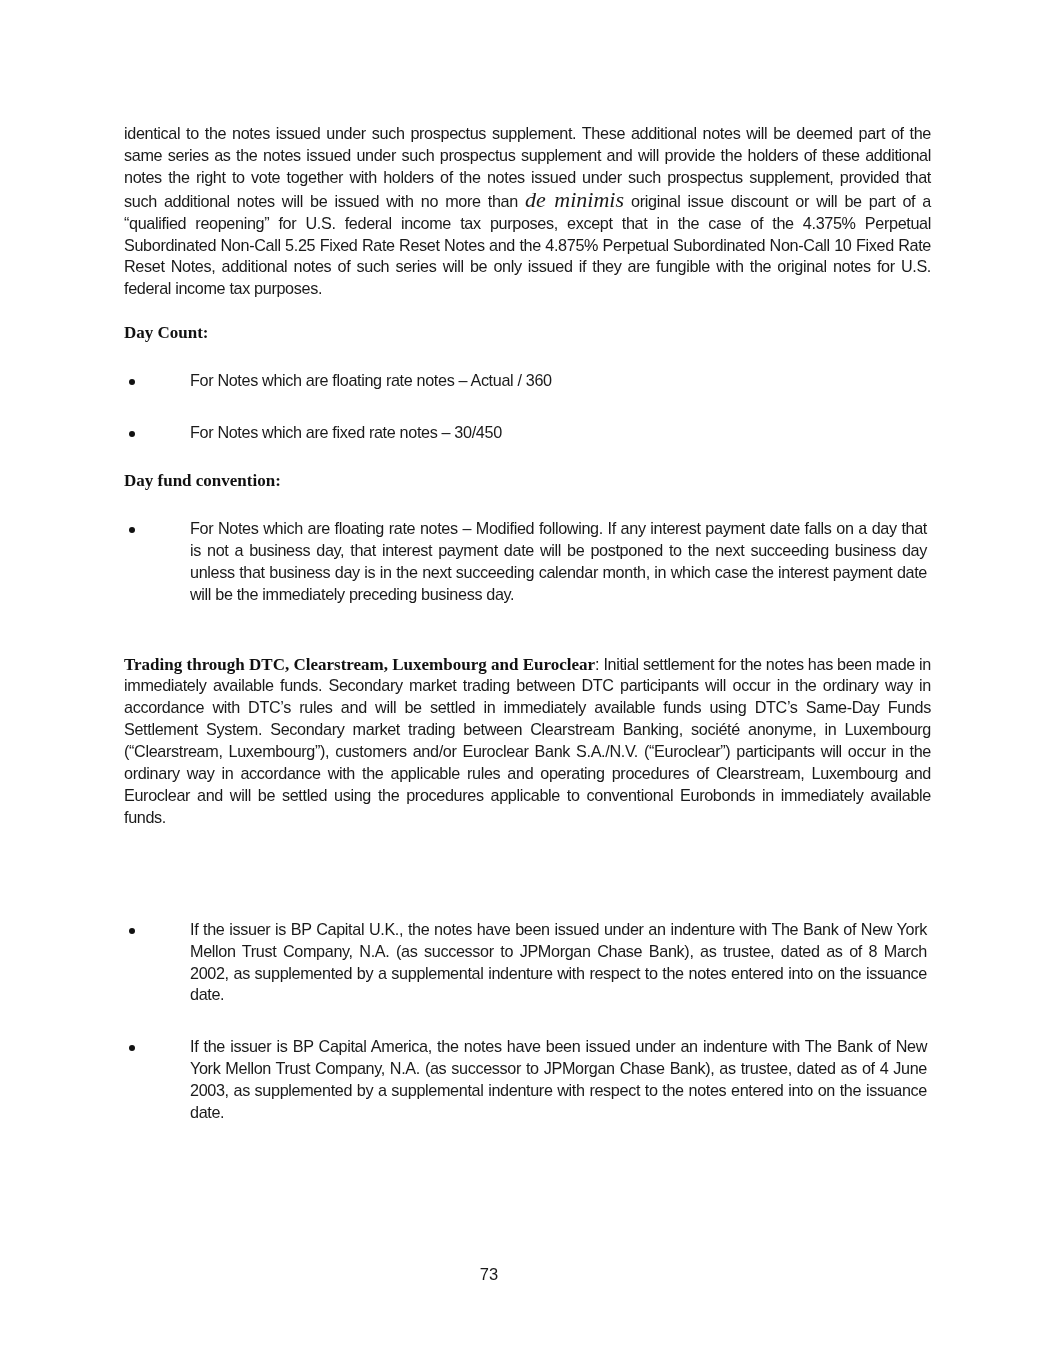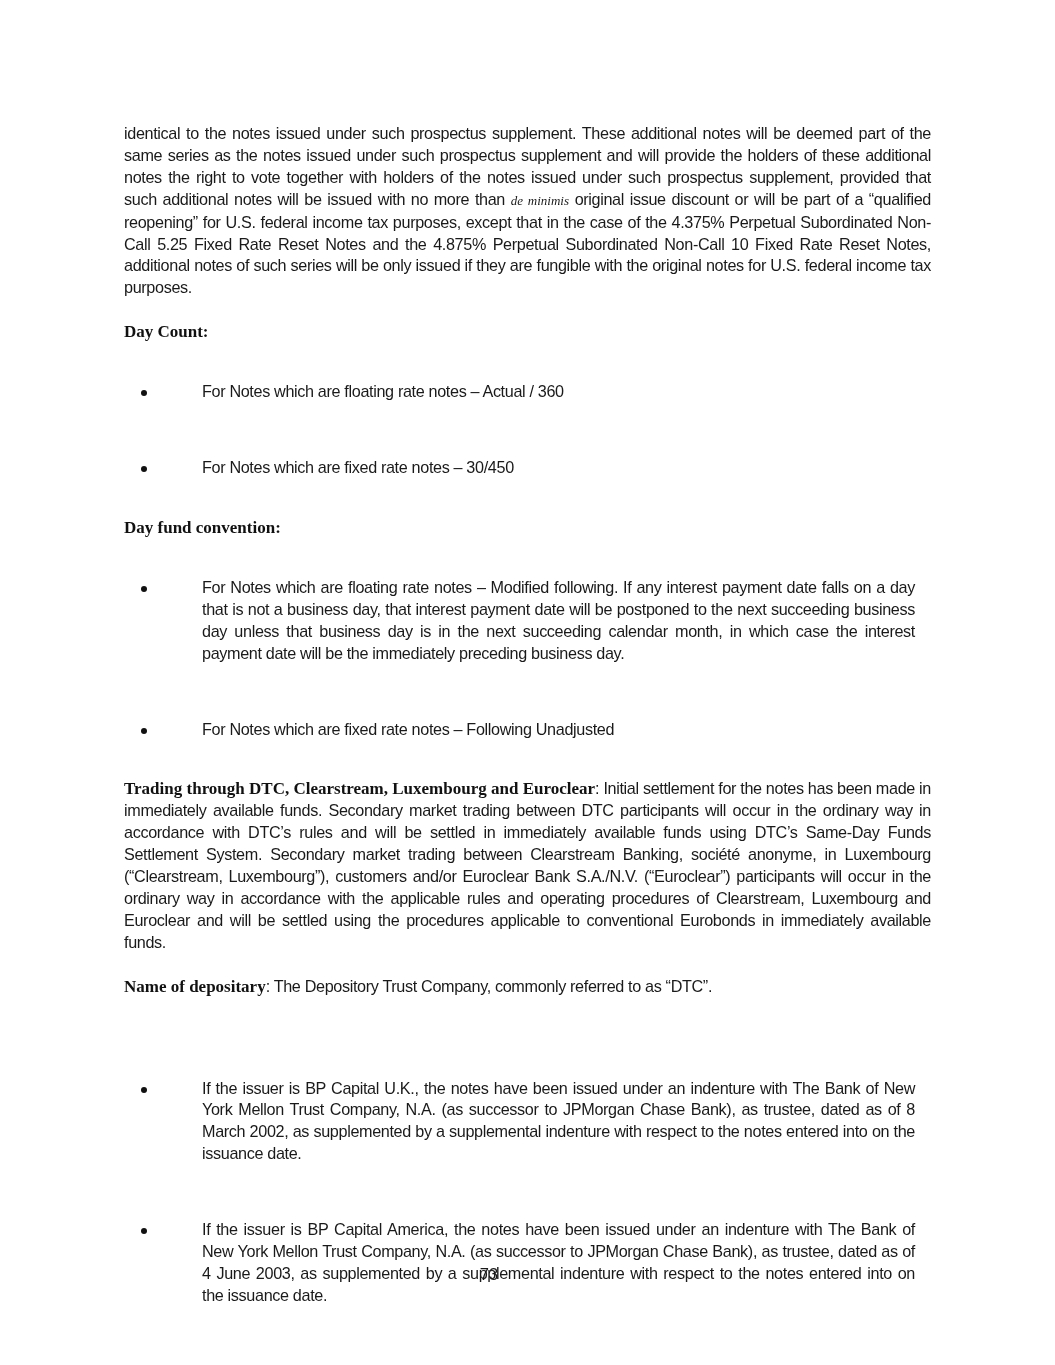--- a/index.html
+++ b/index.html
@@ -9,23 +9,23 @@
     font-family: "Liberation Sans", sans-serif;
     font-size: 16.2px; line-height: 21.9px; color: #1a1a1a;
     letter-spacing: -0.35px;
   }
   .p { margin: 0; text-align: justify; }
   .p.last-line-left { text-align-last: left; }
   .heading {
     font-family: "Liberation Serif", serif; font-weight: bold;
     font-size: 17px; letter-spacing: 0; color: #111;
   }
-  .it { font-family: "Liberation Serif", serif; font-style: italic; font-size: 13px; letter-spacing: 0; }
+  .it { font-family: "Liberation Serif", serif; font-style: italic; font-size: 22px; letter-spacing: 0; }
   .bullet {
-    position: relative; padding-left: 62px; margin: 16px; text-align: justify;
+    position: relative; padding-left: 62px; margin: 4px; text-align: justify;
   }
   .bullet .dot {
     position: absolute; left: 0; top: 0; width: 20px;
   }
   .bullet .dot::before {
     content: ""; position: absolute; left: 1px; top: 9px;
     width: 6px; height: 6px; border-radius: 50%; background: #111;
   }
   .gap-s { height: 21px; }
   .gap-m { height: 22px; }
@@ -49,27 +49,25 @@
   <p class="bullet"><span class="dot"></span><span>For Notes which are floating rate notes – Actual / 360</span></p>
   <div class="gap-m"></div>
   <p class="bullet"><span class="dot"></span><span>For Notes which are fixed rate notes – 30/450</span></p>
 
   <div class="gap-m"></div>
   <p class="p heading">Day fund convention:</p>
   <div class="gap-m"></div>
 
   <p class="bullet last-line-left" style="text-align-last:left"><span class="dot"></span><span>For Notes which are floating rate notes – Modified following. If any interest payment date falls on a day that is not a business day, that interest payment date will be postponed to the next succeeding business day unless that business day is in the next succeeding calendar month, in which case the interest payment date will be the immediately preceding business day.</span></p>
   <div class="gap-m"></div>
-  <p class="bullet"><span class="dot"></span><span>For Notes which are fixed rate notes – Following Unadjusted</span></p>
 
   <div class="gap-m"></div>
   <p class="p last-line-left"><span class="heading">Trading through DTC, Clearstream, Luxembourg and Euroclear</span><span>: Initial settlement for the notes has been made in immediately available funds. Secondary market trading between DTC participants will occur in the ordinary way in accordance with DTC’s rules and will be settled in immediately available funds using DTC’s Same-Day Funds Settlement System. Secondary market trading between Clearstream Banking, société anonyme, in Luxembourg (“Clearstream, Luxembourg”), customers and/or Euroclear Bank S.A./N.V. (“Euroclear”) participants will occur in the ordinary way in accordance with the applicable rules and operating procedures of Clearstream, Luxembourg and Euroclear and will be settled using the procedures applicable to conventional Eurobonds in immediately available funds.</span></p>
 
   <div class="gap-m"></div>
-  <p class="p" style="text-align:left"><span class="heading">Name of depositary</span><span>: The Depository Trust Company, commonly referred to as “DTC”.</span></p>
 
   <div class="gap-s"></div>
 
   <div class="gap-s"></div>
   <div class="gap-m"></div>
 
   <p class="bullet" style="text-align-last:left"><span class="dot"></span><span>If the issuer is BP Capital U.K., the notes have been issued under an indenture with The Bank of New York Mellon Trust Company, N.A. (as successor to JPMorgan Chase Bank), as trustee, dated as of 8 March 2002, as supplemented by a supplemental indenture with respect to the notes entered into on the issuance date.</span></p>
   <div class="gap-m"></div>
   <p class="bullet" style="text-align-last:left"><span class="dot"></span><span>If the issuer is BP Capital America, the notes have been issued under an indenture with The Bank of New York Mellon Trust Company, N.A. (as successor to JPMorgan Chase Bank), as trustee, dated as of 4 June 2003, as supplemented by a supplemental indenture with respect to the notes entered into on the issuance date.</span></p>
 </div>

